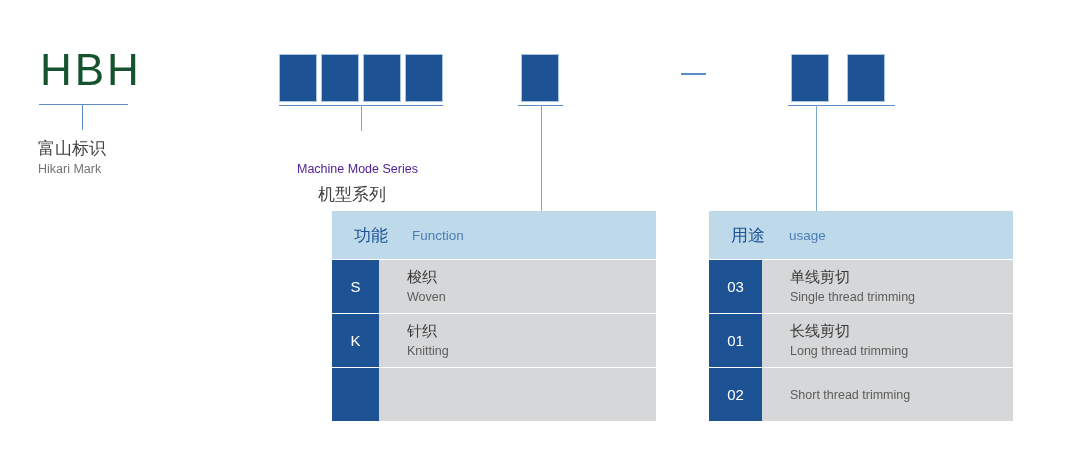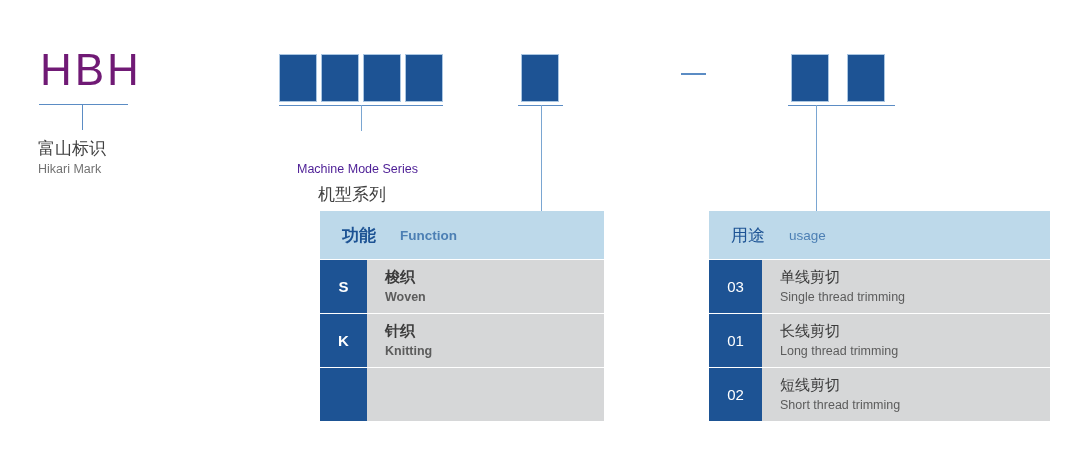--- a/index.html
+++ b/index.html
@@ -18,21 +18,21 @@
     overflow: hidden;
   }
 
   
   .brand-code {
     position: absolute;
     left: 40px;
     top: 48px;
     font-size: 44px;
     letter-spacing: 3px;
-    color: #701a75;
+    color: #14532d;
     font-weight: 400;
     line-height: 1;
   }
   .brand-rule {
     position: absolute;
     left: 39px;
     top: 104px;
     width: 89px;
     height: 1px;
     background: #5b8cc4;
@@ -145,21 +145,21 @@
     display: flex;
     align-items: center;
     justify-content: center;
     flex: 0 0 auto;
     box-sizing: border-box;
   }
   .cell-code.empty { color: transparent; }
   .cell-body {
     background: #d6d7d8;
     flex: 1 1 auto;
-    padding-left: 18px;
+    padding-left: 28px;
     display: flex;
     flex-direction: column;
     justify-content: center;
     box-sizing: border-box;
   }
   .cell-body .c-cn {
     font-size: 15px;
     color: #3b3b3b;
     line-height: 1.25;
   }
@@ -194,21 +194,21 @@
   <div class="bracket" style="left:518px; top:105px; width:45px;"></div>
   <div class="drop" style="left:541px; top:105px; height:106px;"></div>
 
   <div class="hyphen"></div>
 
   <div class="box" style="left:791px;"></div>
   <div class="box" style="left:847px;"></div>
   <div class="bracket" style="left:788px; top:105px; width:107px;"></div>
   <div class="drop" style="left:816px; top:105px; height:106px;"></div>
 
-  <div class="table" style="left:320px; top:211px; width:284px;font-weight:bold;">
+  <div class="table" style="left:332px; top:211px; width:324px;">
     <div class="tbl-header">
       <span class="h-cn">功能</span>
       <span class="h-en">Function</span>
     </div>
 
     <div class="tbl-row">
       <div class="cell-code" style="width:47px;">S</div>
       <div class="cell-body">
         <span class="c-cn">梭织</span>
         <span class="c-en">Woven</span>
@@ -225,21 +225,21 @@
 
     <div class="tbl-row">
       <div class="cell-code empty" style="width:47px;"></div>
       <div class="cell-body">
         <span class="c-cn"></span>
         <span class="c-en"></span>
       </div>
     </div>
   </div>
 
-  <div class="table" style="left:709px; top:211px; width:341px;">
+  <div class="table" style="left:709px; top:211px; width:304px;">
     <div class="tbl-header">
       <span class="h-cn">用途</span>
       <span class="h-en">usage</span>
     </div>
 
     <div class="tbl-row">
       <div class="cell-code" style="width:53px;">03</div>
       <div class="cell-body">
         <span class="c-cn">单线剪切</span>
         <span class="c-en">Single thread trimming</span>
@@ -250,19 +250,18 @@
       <div class="cell-code" style="width:53px;">01</div>
       <div class="cell-body">
         <span class="c-cn">长线剪切</span>
         <span class="c-en">Long thread trimming</span>
       </div>
     </div>
 
     <div class="tbl-row">
       <div class="cell-code" style="width:53px;">02</div>
       <div class="cell-body">
-        <span class="c-cn">短线剪切</span>
         <span class="c-en">Short thread trimming</span>
       </div>
     </div>
   </div>
 
 </div>
 
 </body></html>

